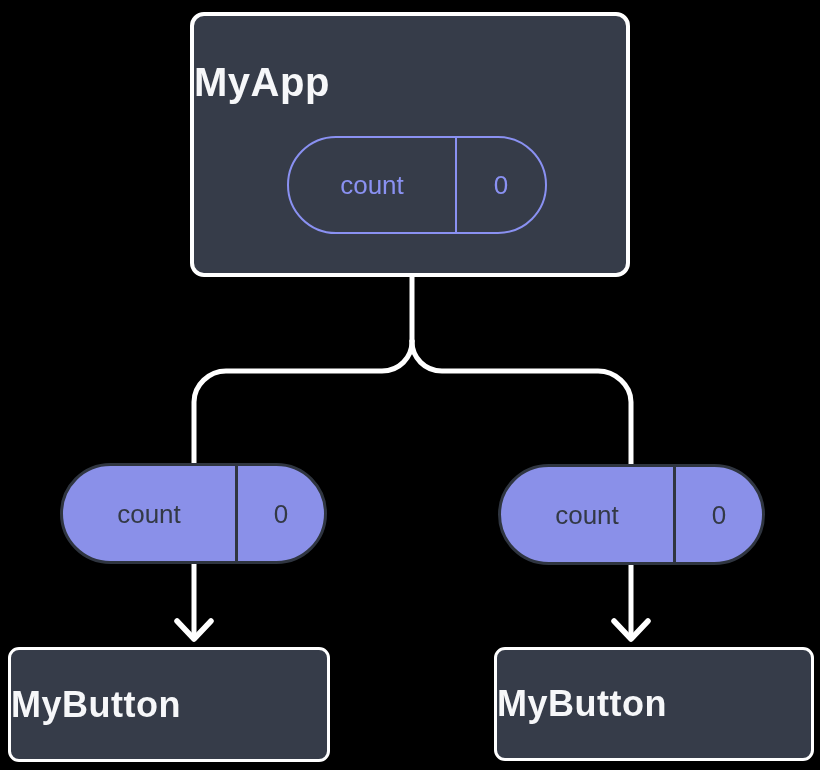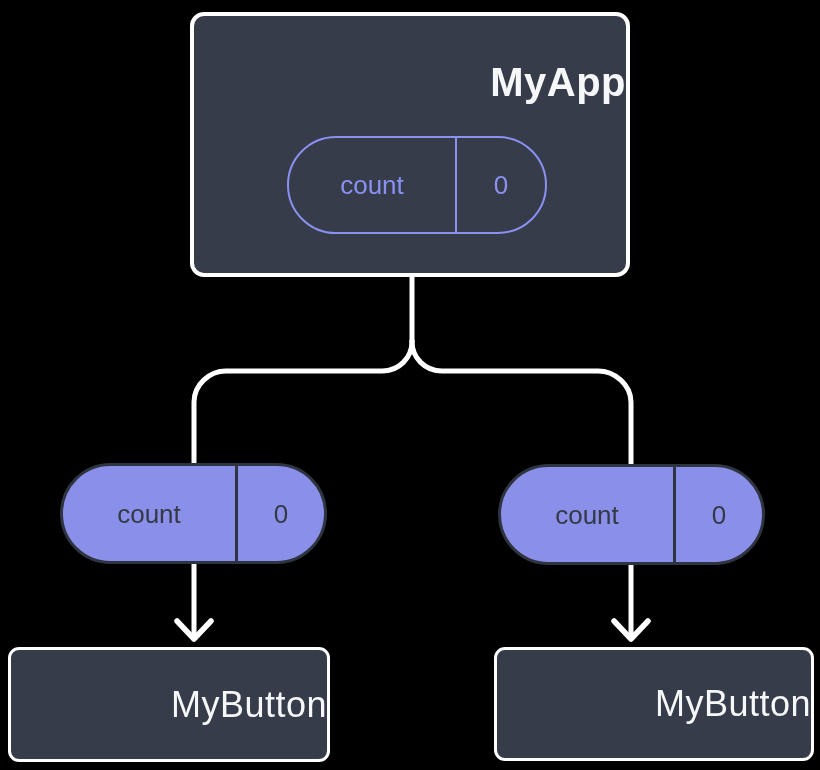--- a/index.html
+++ b/index.html
@@ -23,21 +23,21 @@
     height: 770px;
   }
   .node {
     position: absolute;
     background: #363C49;
     border: 4px solid #FFFFFF;
     border-radius: 14px;
     box-sizing: border-box;
     display: flex;
     flex-direction: column;
-    align-items: flex-end;
+    align-items: flex-start;
   }
   .app-node {
     left: 190px;
     top: 12px;
     width: 440px;
     height: 265px;
   }
   .app-title {
     margin-top: 44px;
     font-size: 40px;
@@ -91,21 +91,21 @@
   .pill-right { left: 498px; top: 464px; }
   .button-node {
     border-radius: 11px;
     border-width: 3px;
     justify-content: center;
   }
   .button-left  { left: 8px;   top: 647px; width: 322px; height: 115px; }
   .button-right { left: 494px; top: 647px; width: 320px; height: 114px; }
   .button-label {
     font-size: 36px;
-    font-weight: 400;
+    font-weight: 700;
     letter-spacing: 0.5px;
     color: #F6F7F9;
   }
 </style>
 </head>
 <body>
 
 <div class="canvas">
 
   <svg class="connectors" viewBox="0 0 820 770" fill="none" xmlns="http://www.w3.org/2000/svg">

